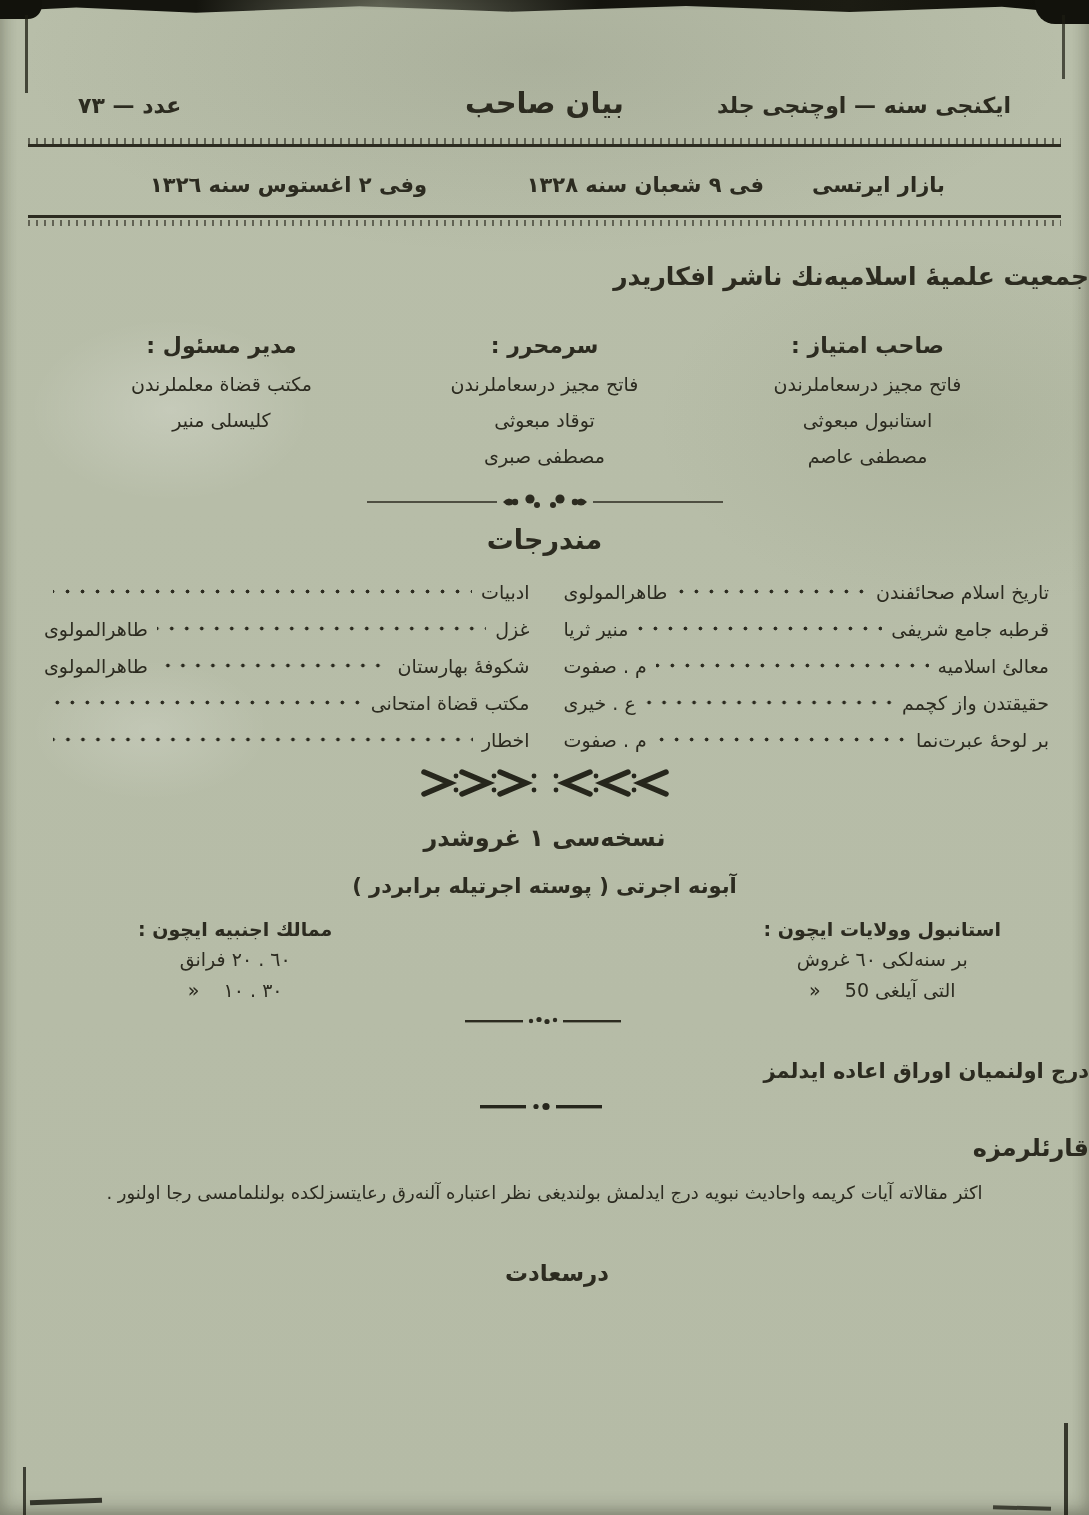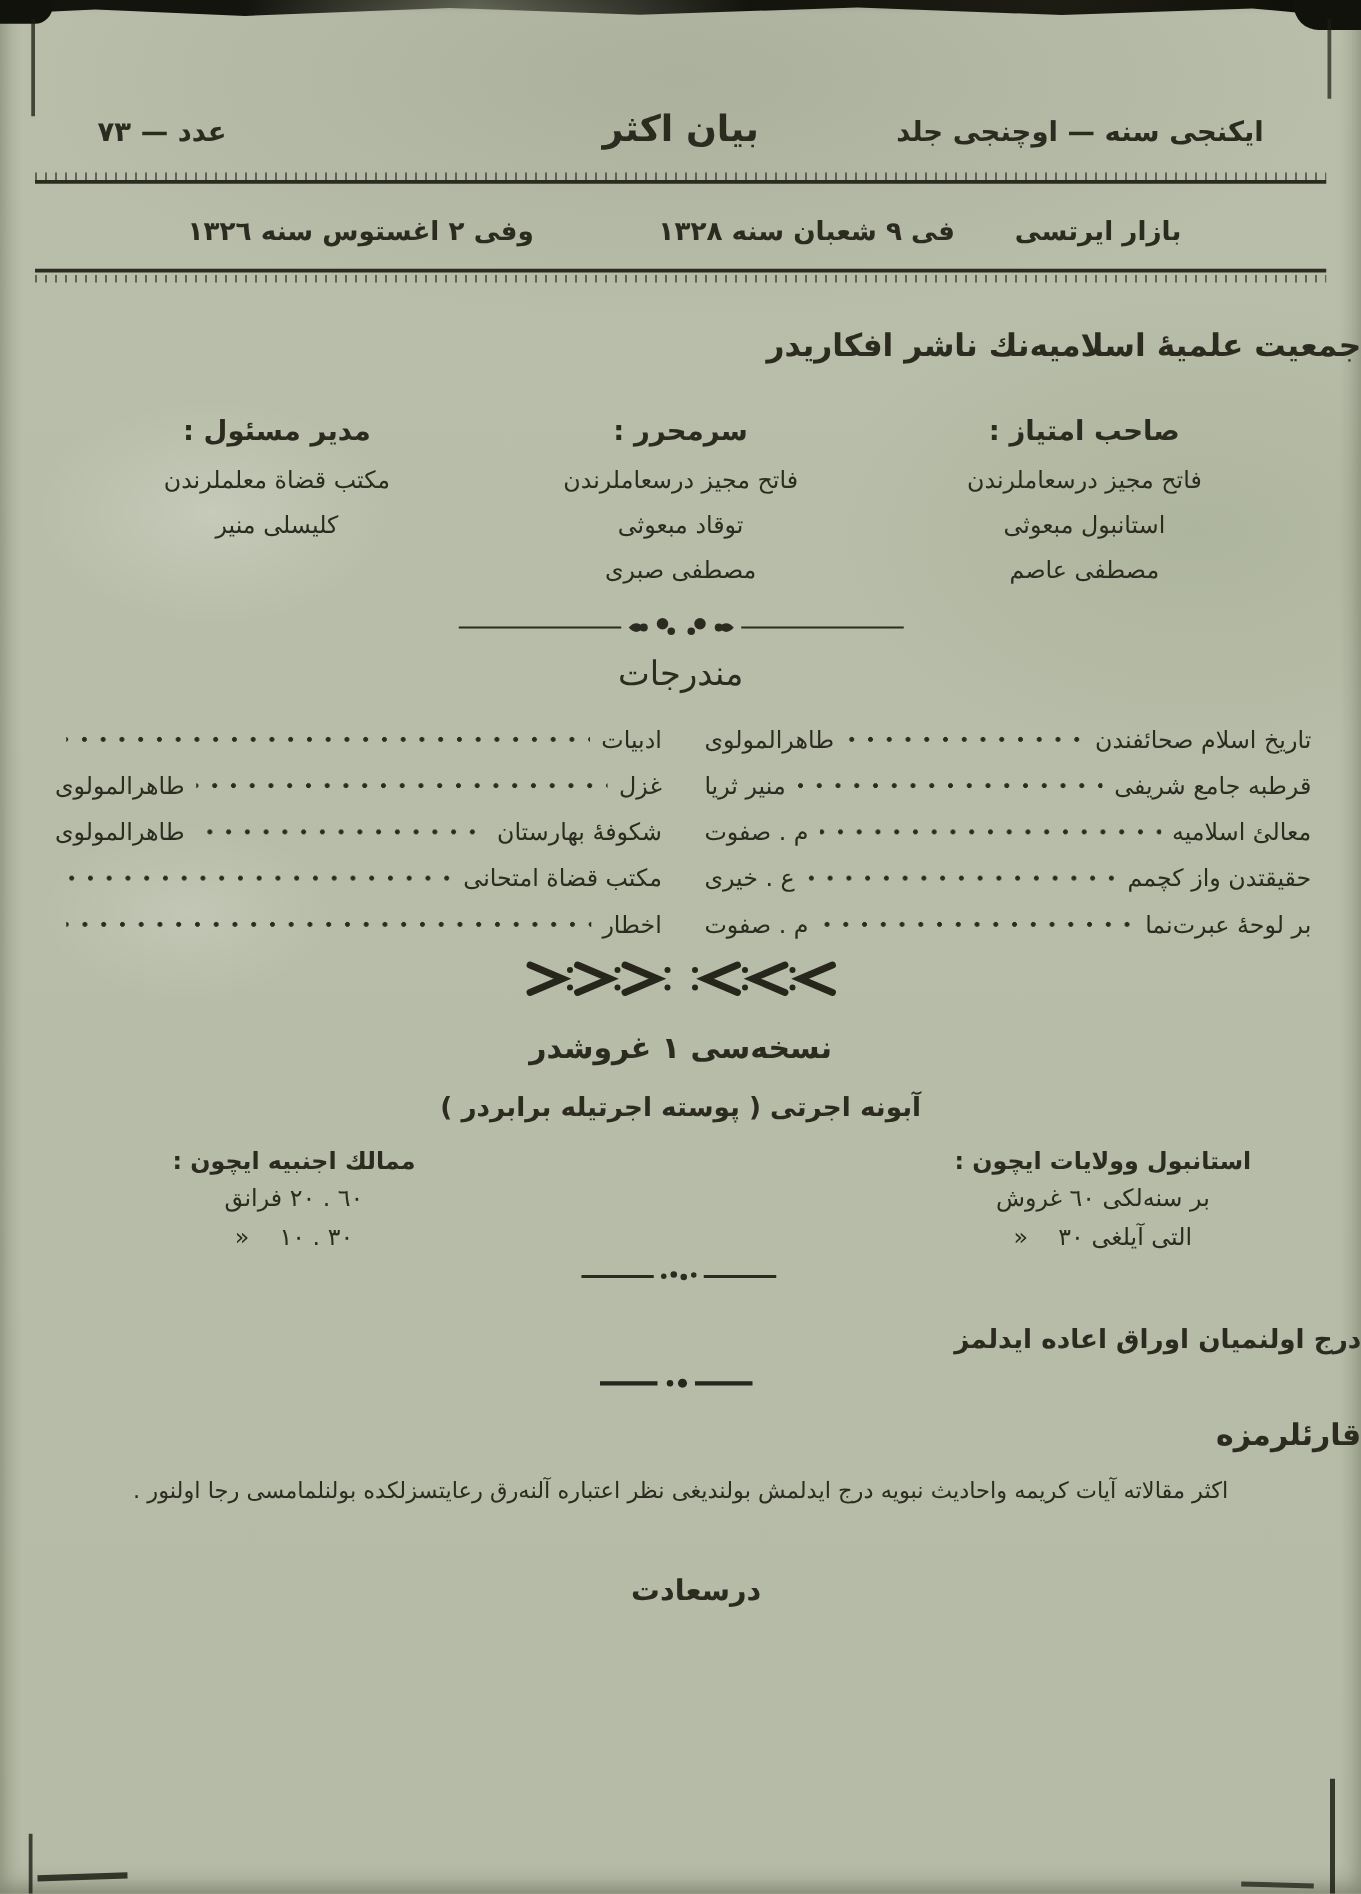--- a/index.html
+++ b/index.html
@@ -53,21 +53,21 @@
   .date-row .c3{margin-right:auto;}
 
   .subtitle{margin:36px 0 0 0;text-align:right;font-size:25px;font-weight:bold;}
 
   .masthead{display:flex;margin:42px 60px 0 60px;}
   .mcol{flex:1;text-align:center;}
   .mcol h2{margin:0 0 8px 0;font-size:22px;font-weight:bold;}
   .mcol p{margin:0;font-size:19px;line-height:36px;}
 
   .divider-wrap{text-align:center;margin-top:16px;}
-  .contents-title{margin:10px 0 0 0;text-align:center;font-size:27px;font-weight:normal;}
+  .contents-title{margin:10px 0 0 0;text-align:center;font-size:27px;font-weight:bold;}
 
   .toc{display:flex;margin:18px 40px 0 44px;gap:34px;}
   .toc-col{flex:1;}
   .toc-row{display:flex;align-items:center;height:37px;font-size:19px;}
   .toc-leader{flex:1;height:7px;margin:0 9px;align-self:center;
     background-image:radial-gradient(circle,#2c2b20 1.7px,transparent 2.2px);
     background-size:15px 7px;background-repeat:repeat-x;background-position:center bottom;}
   .toc-title,.toc-author{white-space:nowrap;}
   .price-line{margin:24px 0 0 0;text-align:center;font-size:24px;font-weight:bold;letter-spacing:1px;}
   .sub-heading{margin:22px 0 0 0;text-align:center;font-size:21px;font-weight:bold;}
@@ -94,21 +94,21 @@
   <div class="scan-corner-tl"></div>
   <div class="scan-line-l1"></div>
   <div class="scan-line-r1"></div>
   <div class="scan-line-rb"></div>
   <div class="scan-line-lb"></div>
   <div class="scan-tick-bl"></div>
   <div class="scan-tick-br"></div>
 
   <header class="hdr">
     <span class="side right">ايكنجى سنه — اوچنجى جلد</span>
-    <h1 class="journal-title">بيان اكثر</h1>
+    <h1 class="journal-title">بيان صاحب</h1>
     <span class="side left">عدد — ٧٣</span>
   </header>
 
   <div class="rule-hatch top">
     <div class="ticks"></div>
     <div class="bar"></div>
   </div>
 
   <div class="date-row">
     <span class="c1">بازار ايرتسى</span>
@@ -247,21 +247,21 @@
   </div>
 
   <p class="price-line">نسخه‌سى ١ غروشدر</p>
 
   <p class="sub-heading">آبونه اجرتى ( پوسته اجرتيله برابردر )</p>
 
   <section class="sub-cols">
     <div class="sub-col">
       <h3>استانبول وولايات ايچون :</h3>
       <p class="sub-line">بر سنه‌لكى ٦٠ غروش</p>
-      <p class="sub-line">التى آيلغى ٣٠    «</p>
+      <p class="sub-line">التى آيلغى 50    «</p>
     </div>
     <div class="sub-col">
       <h3>ممالك اجنبيه ايچون :</h3>
       <p class="sub-line">٦٠ . ٢٠ فرانق</p>
       <p class="sub-line">٣٠ . ١٠    «</p>
     </div>
   </section>
 
   <div class="divider-wrap" style="margin-top:4px;">
     <svg width="160" height="12" viewBox="0 0 160 12">

